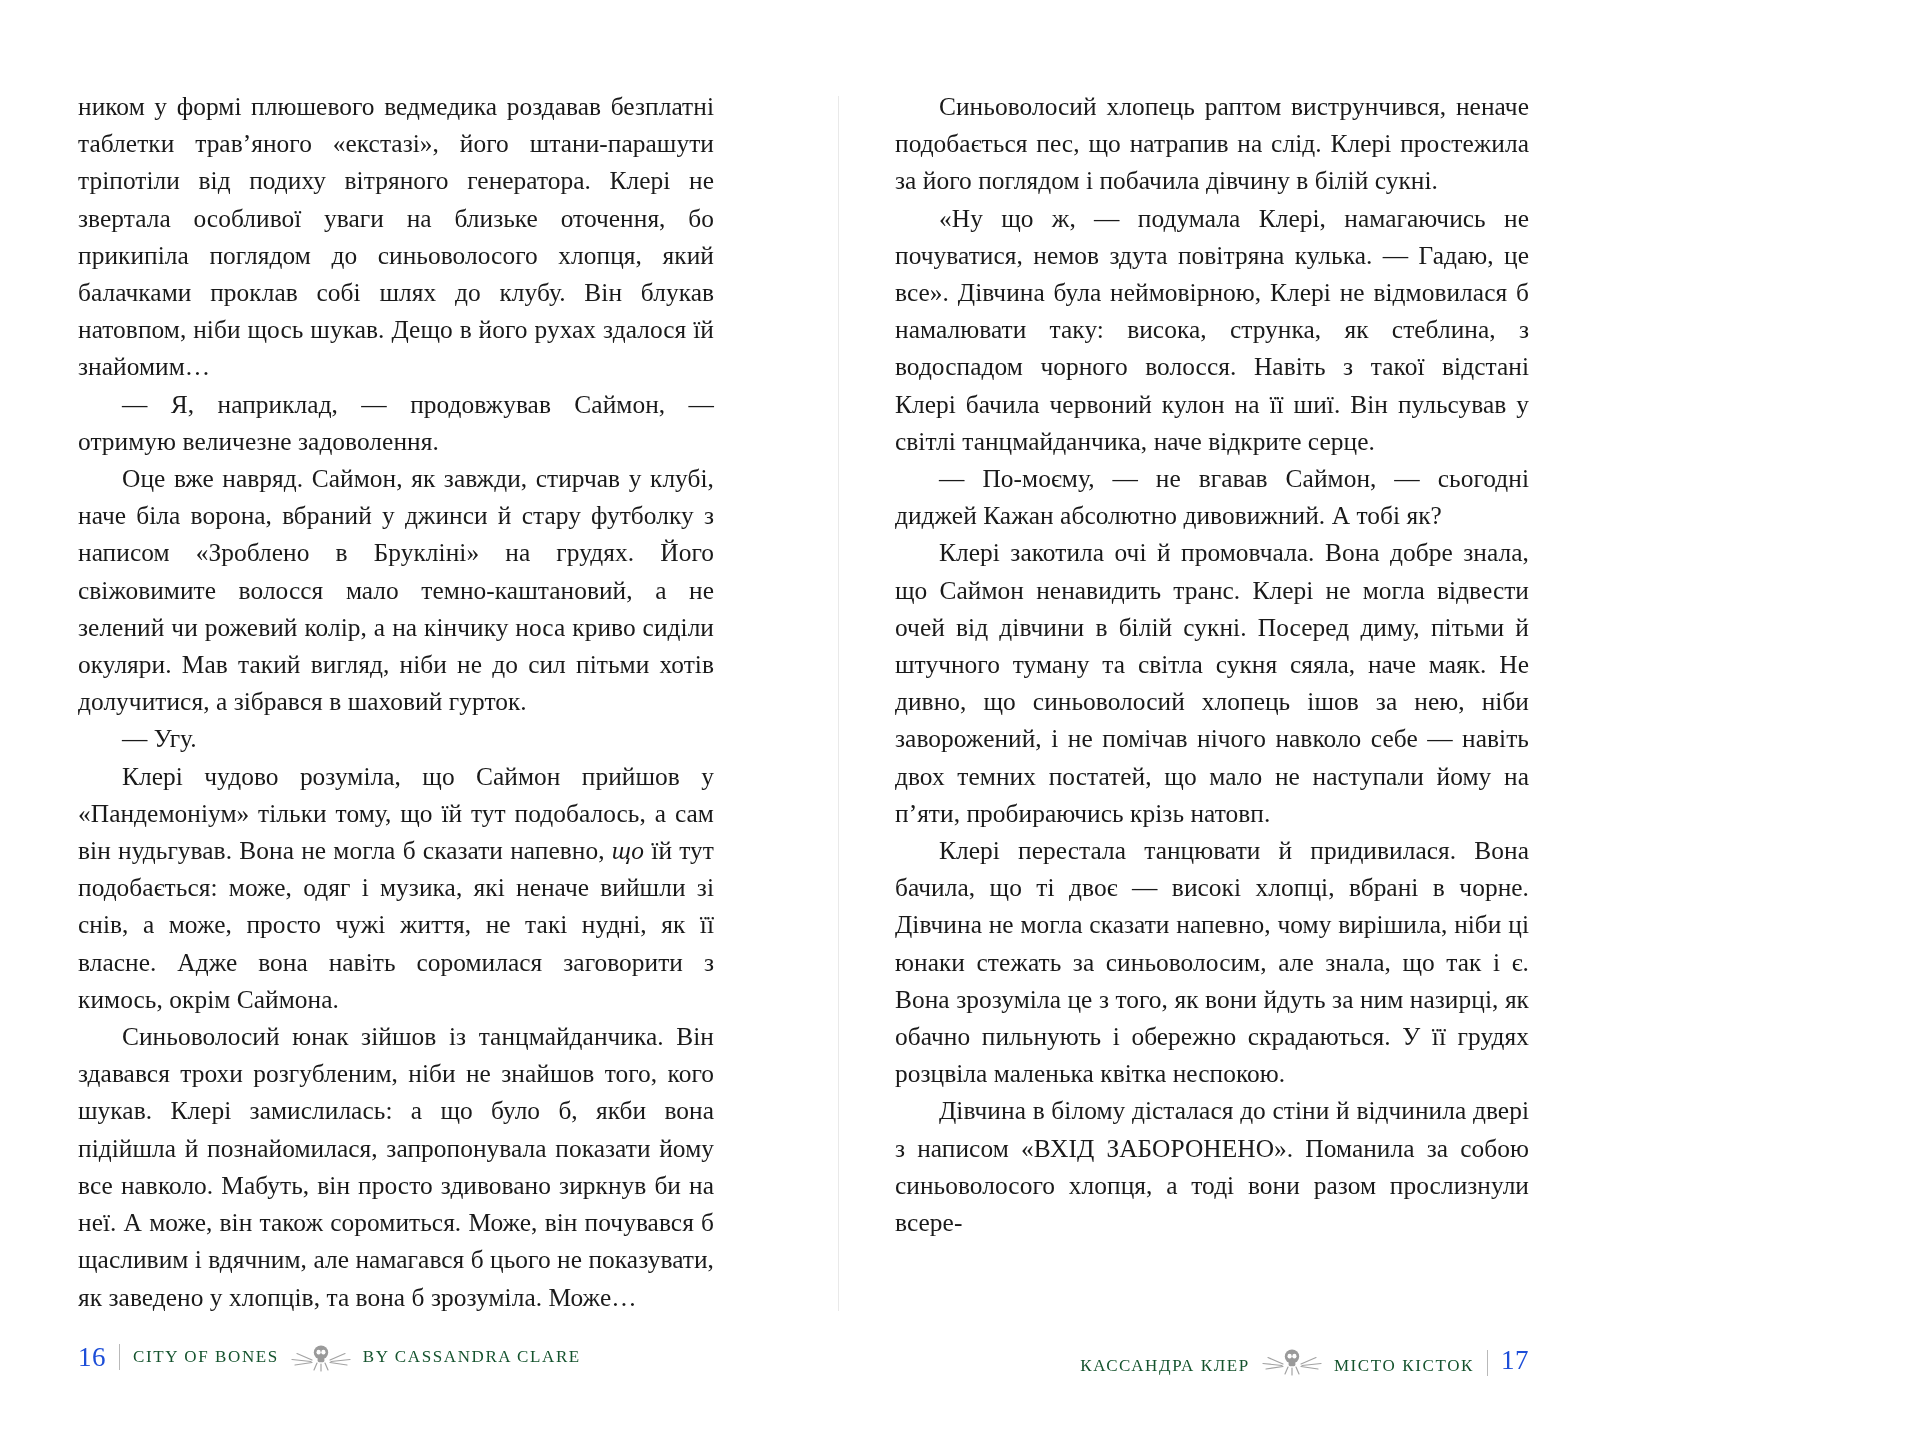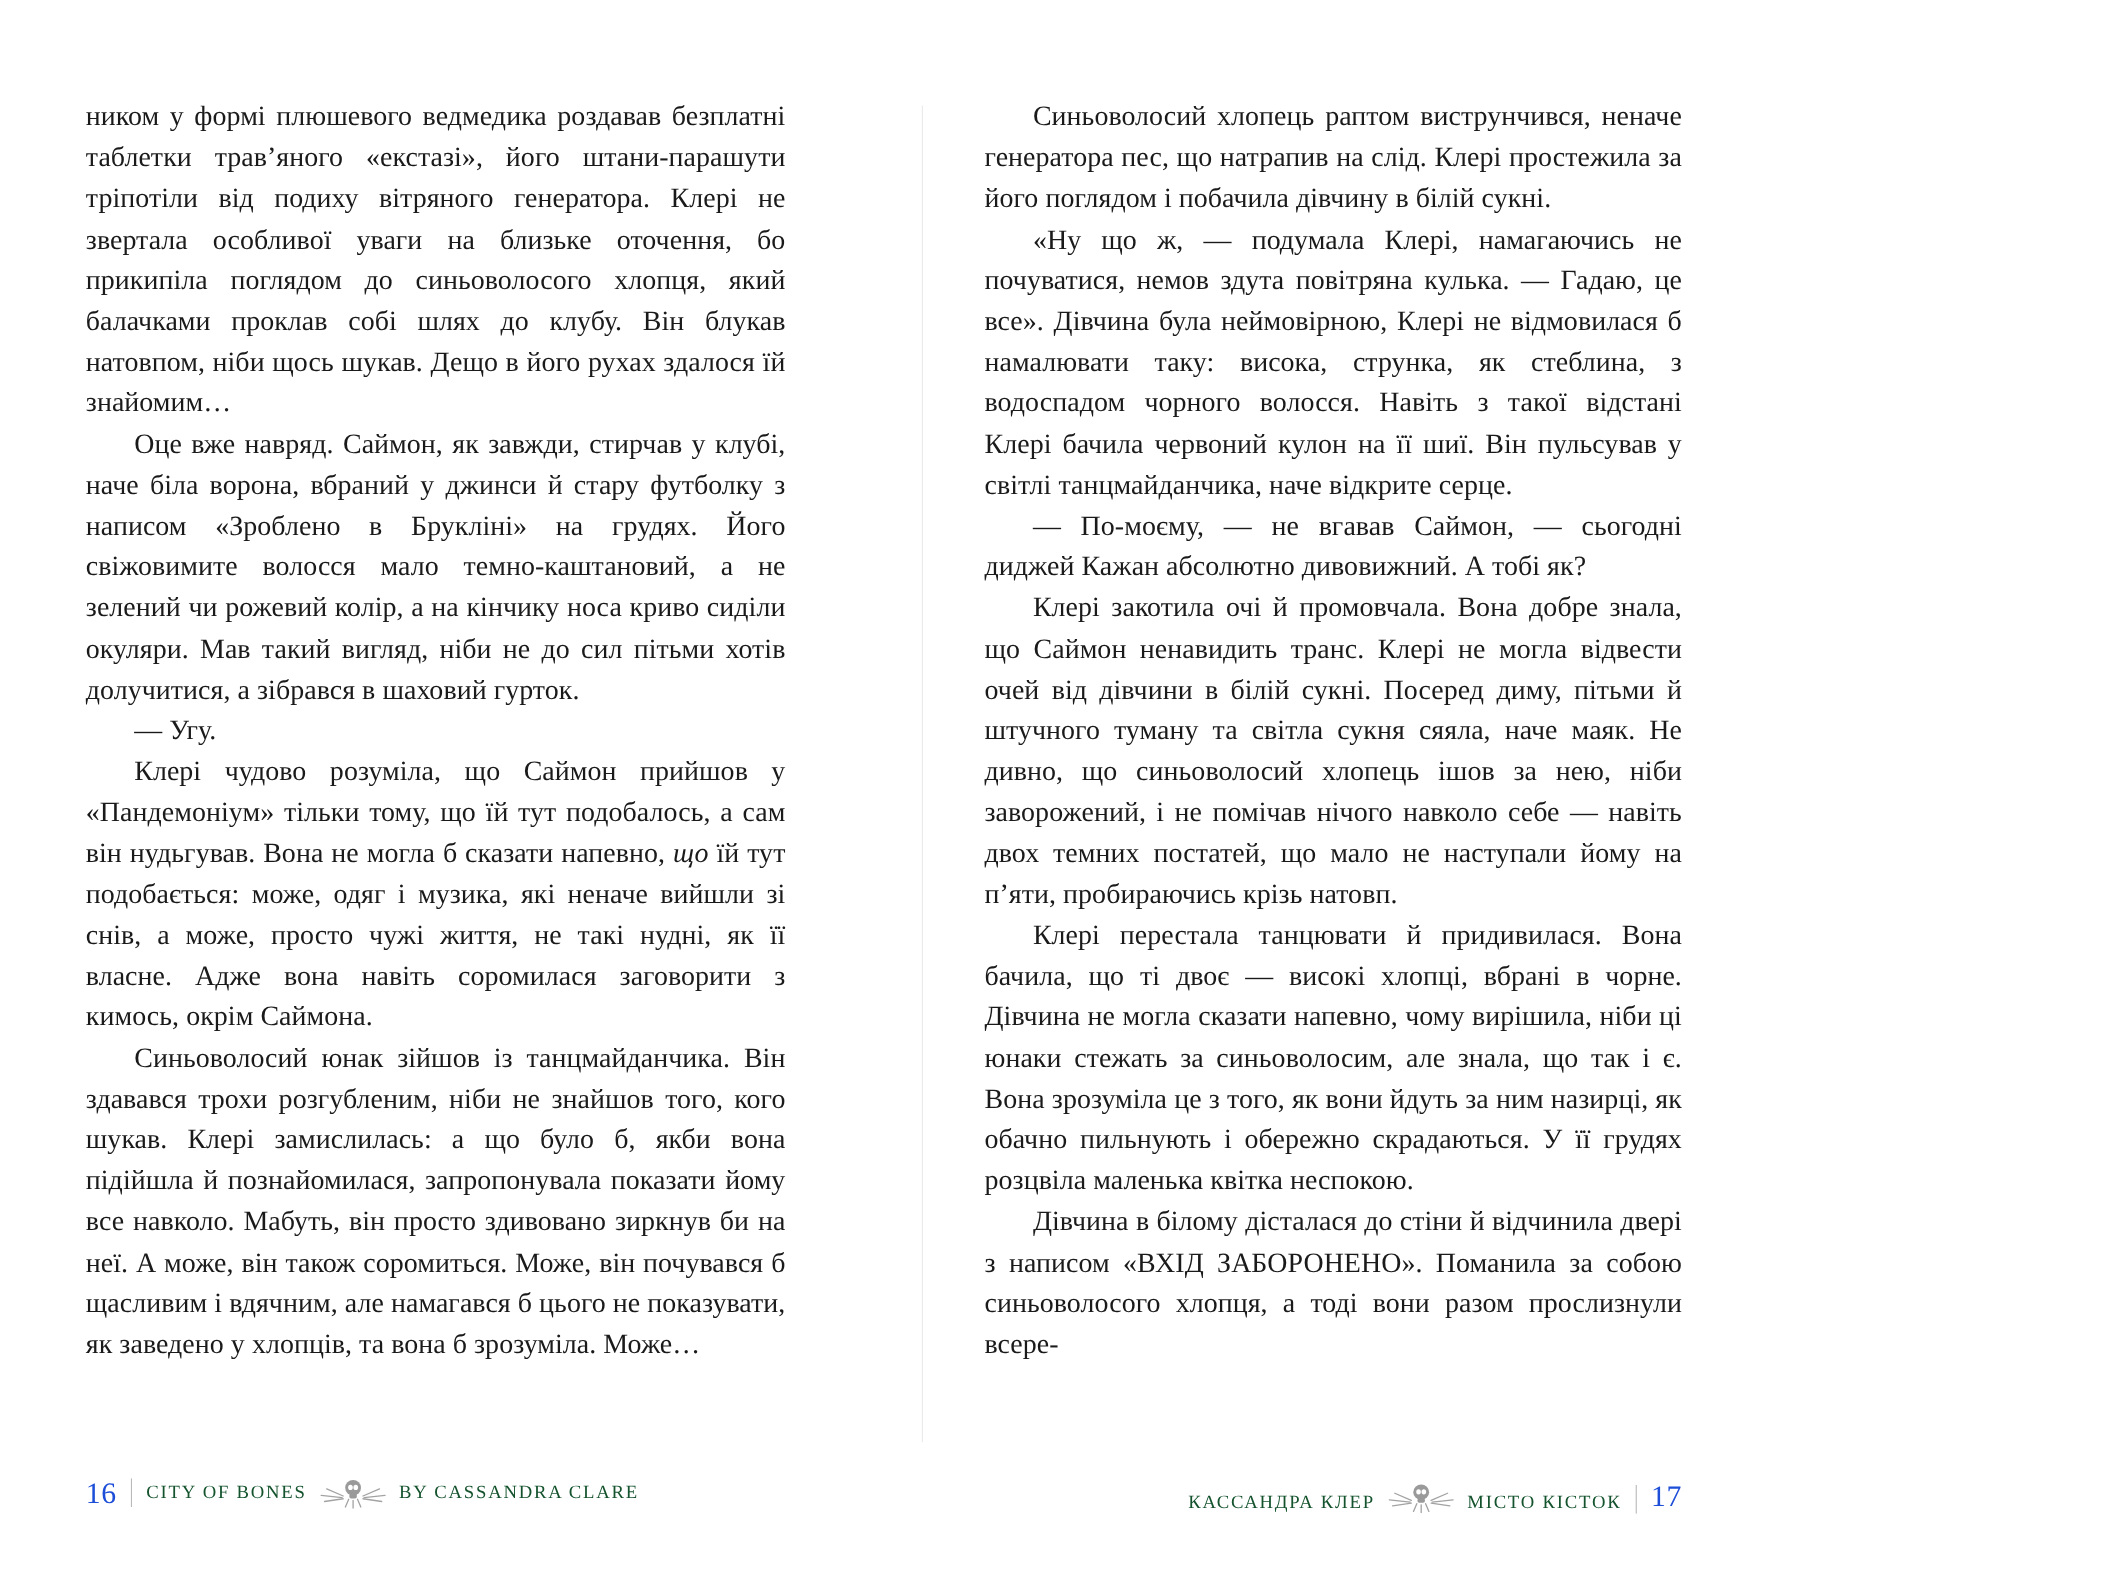--- a/index.html
+++ b/index.html
@@ -92,28 +92,29 @@
 </style>
 </head>
 <body>
 
 <div class="spread">
 
   <div class="gutter"></div>
 
   <div class="page page-left">
     <p class="para no-indent">ником у формі плюшевого ведмедика роздавав безплатні таблетки трав’яного «екстазі», його штани-парашути тріпотіли від подиху вітряного генератора. Клері не звертала особливої уваги на близьке оточення, бо прикипіла поглядом до синьоволосого хлопця, який балачками проклав собі шлях до клубу. Він блукав натовпом, ніби щось шукав. Дещо в його рухах здалося їй знайомим…</p>
+    <p class="para">— Я, наприклад, — продовжував Саймон, — отримую величезне задоволення.</p>
     <p class="para">Оце вже навряд. Саймон, як завжди, стирчав у клубі, наче біла ворона, вбраний у джинси й стару футболку з написом «Зроблено в Брукліні» на грудях. Його свіжовимите волосся мало темно-каштановий, а не зелений чи рожевий колір, а на кінчику носа криво сиділи окуляри. Мав такий вигляд, ніби не до сил пітьми хотів долучитися, а зібрався в шаховий гурток.</p>
     <p class="para">— Угу.</p>
     <p class="para"><span>Клері чудово розуміла, що Саймон прийшов у «Пандемоніум» тільки тому, що їй тут подобалось, а сам він нудьгував. Вона не могла б сказати напевно, </span><em>що</em><span> їй тут подобається: може, одяг і музика, які неначе вийшли зі снів, а може, просто чужі життя, не такі нудні, як її власне. Адже вона навіть соромилася заговорити з кимось, окрім Саймона.</span></p>
     <p class="para">Синьоволосий юнак зійшов із танцмайданчика. Він здавався трохи розгубленим, ніби не знайшов того, кого шукав. Клері замислилась: а що було б, якби вона підійшла й познайомилася, запропонувала показати йому все навколо. Мабуть, він просто здивовано зиркнув би на неї. А може, він також соромиться. Може, він почувався б щасливим і вдячним, але намагався б цього не показувати, як заведено у хлопців, та вона б зрозуміла. Може…</p>
   </div>
 
   <div class="page page-right">
-    <p class="para">Синьоволосий хлопець раптом виструнчився, неначе генератора пес, що натрапив на слід. Клері простежила за його поглядом і побачила дівчину в білій сукні.</p>
+    <p class="para">Синьоволосий хлопець раптом виструнчився, неначе подобається пес, що натрапив на слід. Клері простежила за його поглядом і побачила дівчину в білій сукні.</p>
     <p class="para">«Ну що ж, — подумала Клері, намагаючись не почуватися, немов здута повітряна кулька. — Гадаю, це все». Дівчина була неймовірною, Клері не відмовилася б намалювати таку: висока, струнка, як стеблина, з водоспадом чорного волосся. Навіть з такої відстані Клері бачила червоний кулон на її шиї. Він пульсував у світлі танцмайданчика, наче відкрите серце.</p>
     <p class="para">— По-моєму, — не вгавав Саймон, — сьогодні диджей Кажан абсолютно дивовижний. А тобі як?</p>
     <p class="para">Клері закотила очі й промовчала. Вона добре знала, що Саймон ненавидить транс. Клері не могла відвести очей від дівчини в білій сукні. Посеред диму, пітьми й штучного туману та світла сукня сяяла, наче маяк. Не дивно, що синьоволосий хлопець ішов за нею, ніби заворожений, і не помічав нічого навколо себе — навіть двох темних постатей, що мало не наступали йому на п’яти, пробираючись крізь натовп.</p>
     <p class="para">Клері перестала танцювати й придивилася. Вона бачила, що ті двоє — високі хлопці, вбрані в чорне. Дівчина не могла сказати напевно, чому вирішила, ніби ці юнаки стежать за синьоволосим, але знала, що так і є. Вона зрозуміла це з того, як вони йдуть за ним назирці, як обачно пильнують і обережно скрадаються. У її грудях розцвіла маленька квітка неспокою.</p>
     <p class="para">Дівчина в білому дісталася до стіни й відчинила двері з написом «ВХІД ЗАБОРОНЕНО». Поманила за собою синьоволосого хлопця, а тоді вони разом прослизнули всере-</p>
   </div>
 
   <div class="footer footer-left">
     <span class="folio">16</span>
     <span class="rule"></span>

